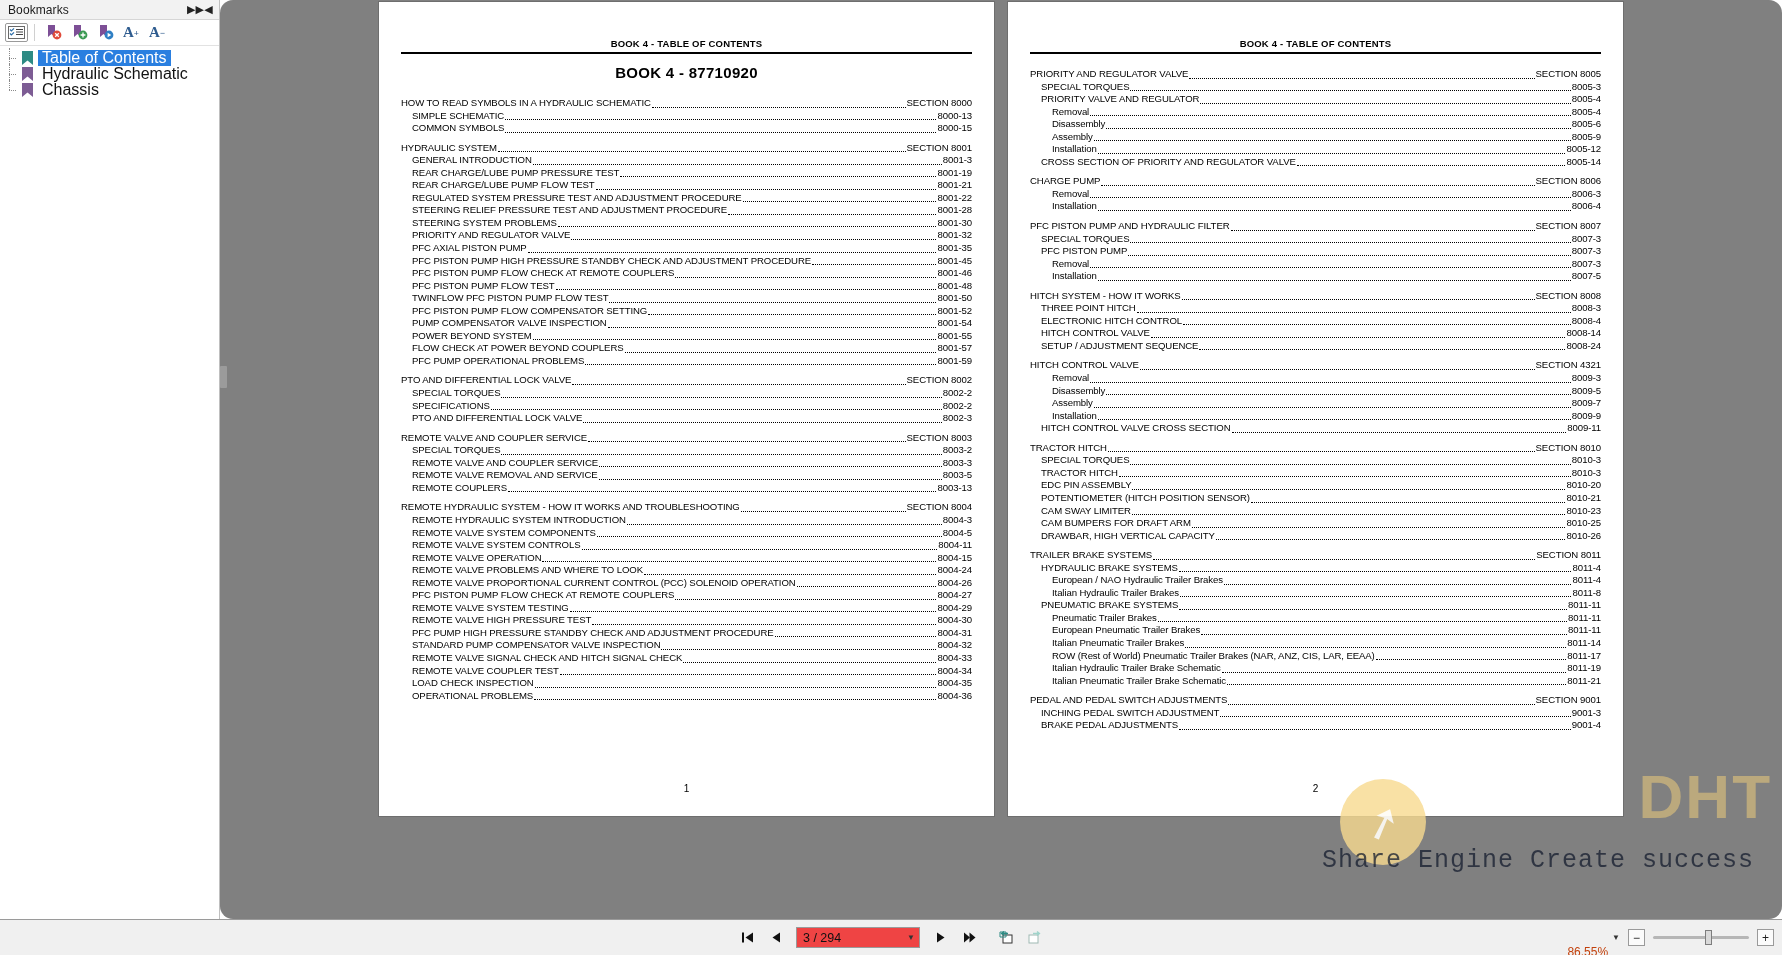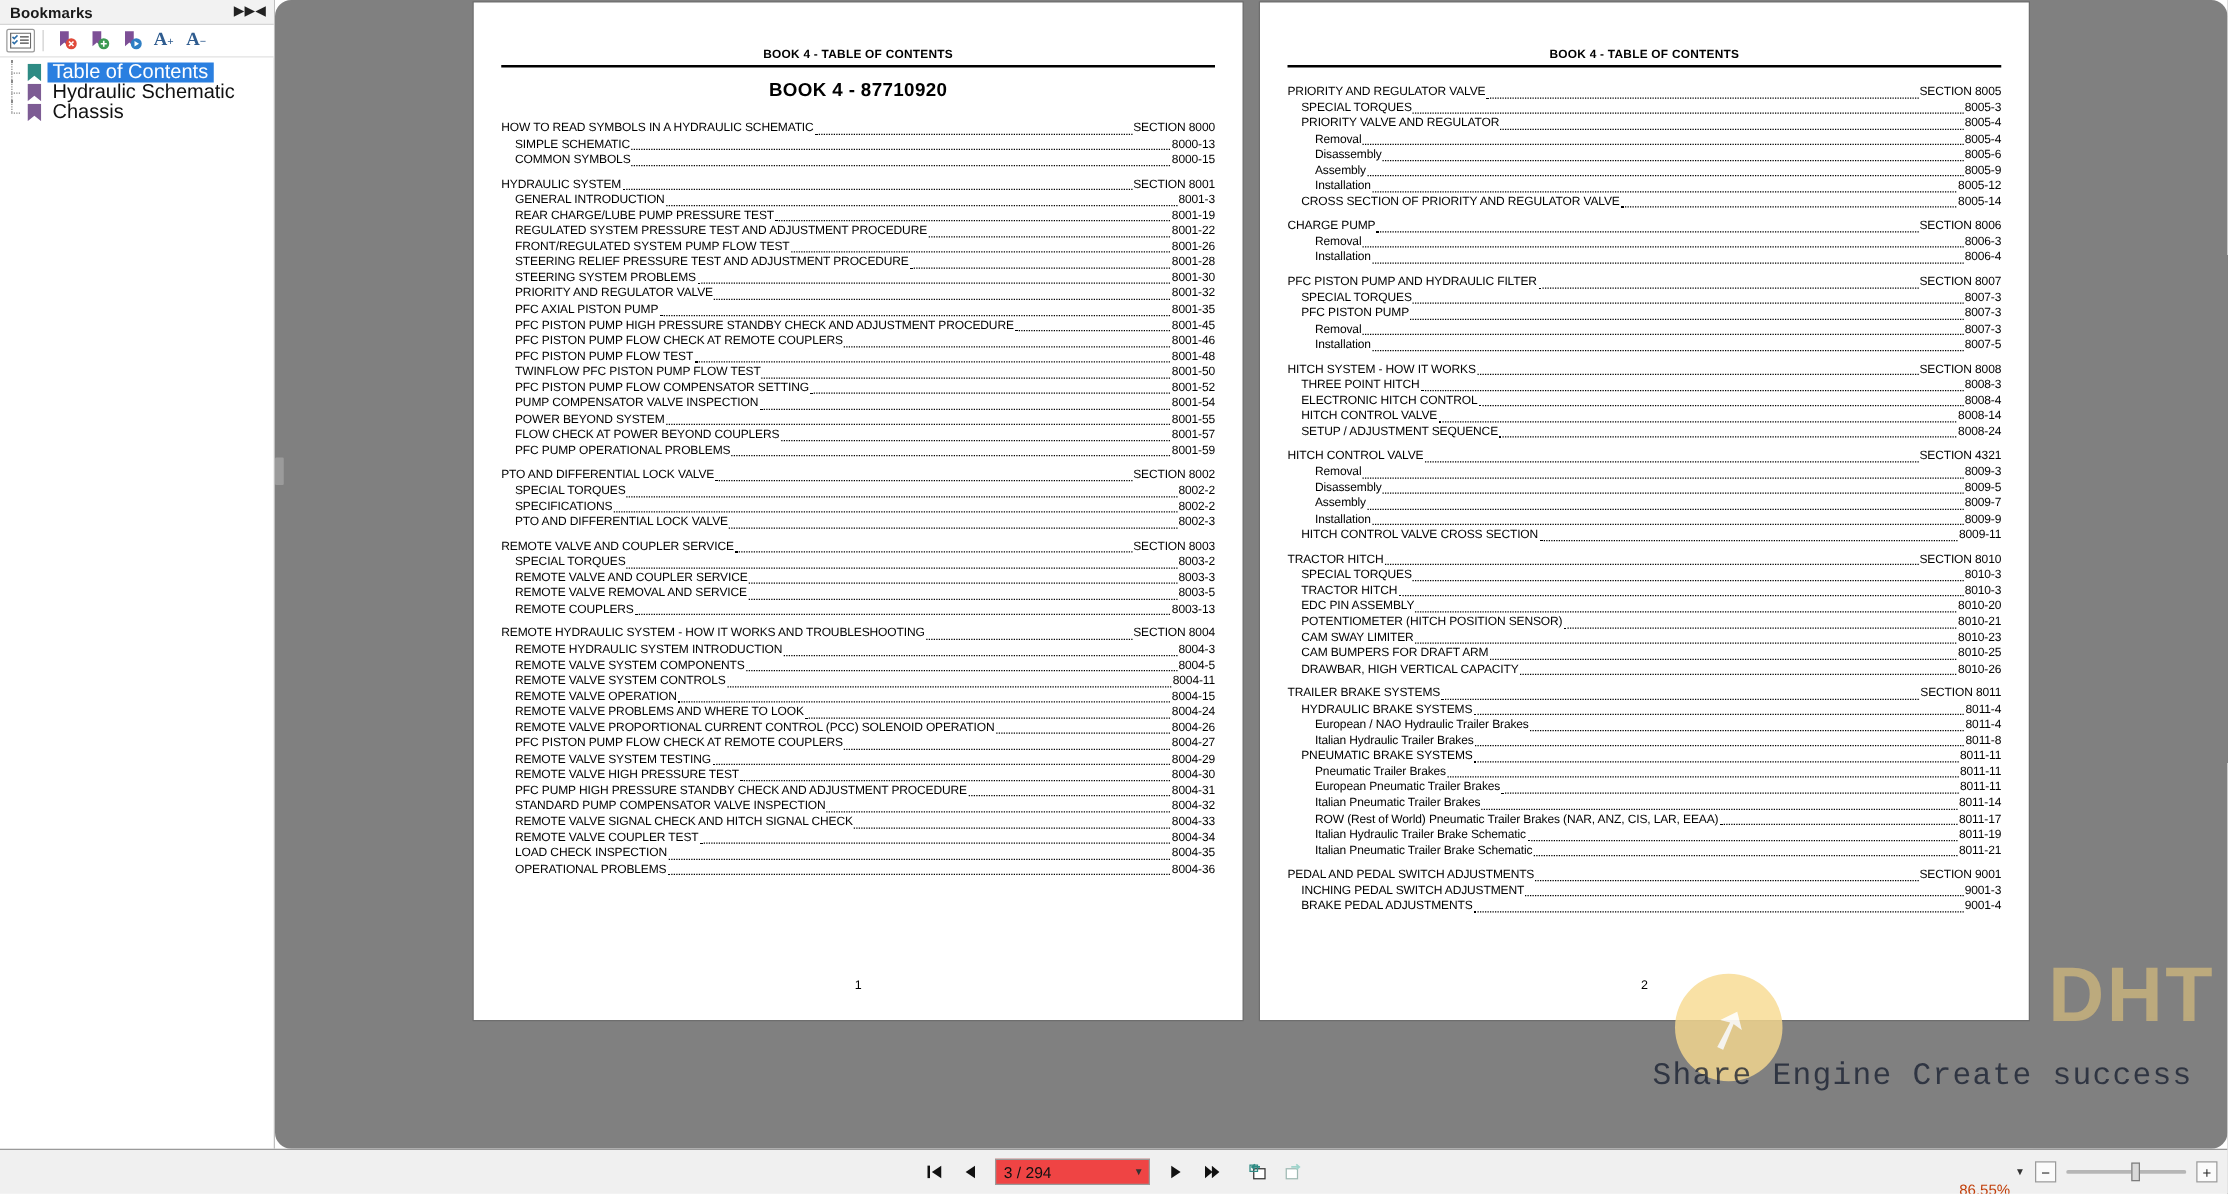--- a/index.html
+++ b/index.html
@@ -18,21 +18,21 @@
     width:220px; flex:0 0 220px;
     background:#ffffff;
     display:flex; flex-direction:column;
     border-right:1px solid #bfbfbf;
   }
   .panel-title-bar{
     height:20px; display:flex; align-items:center;
     padding:0 4px 0 8px; font-size:12px; color:#1a1a1a;
     background:#f2f2f2; border-bottom:1px solid #d6d6d6;
   }
-  .panel-title-bar .ptitle{ flex:1 1 auto; letter-spacing:.1px;font-weight:bold; }
+  .panel-title-bar .ptitle{ flex:1 1 auto; letter-spacing:.1px; }
   .panel-title-bar .pbtn{
     width:13px; height:16px; display:flex; align-items:center; justify-content:center;
     font-size:11px; color:#222; line-height:1;
   }
   .panel-toolbar{
     height:26px; display:flex; align-items:center; gap:2px;
     padding:0 5px; background:#ffffff; border-bottom:1px solid #e2e2e2;
   }
   .tb-ico{
     width:24px; height:22px; display:flex; align-items:center; justify-content:center;
@@ -283,28 +283,28 @@
                   <span class="t">GENERAL INTRODUCTION</span>
                   <span class="d"></span>
                   <span class="p">8001-3</span>
                 </div>
                 <div class="entry lvl2">
                   <span class="t">REAR CHARGE/LUBE PUMP PRESSURE TEST</span>
                   <span class="d"></span>
                   <span class="p">8001-19</span>
                 </div>
                 <div class="entry lvl2">
+                  <span class="t">REAR CHARGE/LUBE PUMP FLOW TEST</span>
+                  <span class="d"></span>
+                  <span class="p">8001-21</span>
+                </div>
+                <div class="entry lvl2">
                   <span class="t">REGULATED SYSTEM PRESSURE TEST AND ADJUSTMENT PROCEDURE</span>
                   <span class="d"></span>
                   <span class="p">8001-22</span>
-                </div>
-                <div class="entry lvl2">
-                  <span class="t">FRONT/REGULATED SYSTEM PUMP FLOW TEST</span>
-                  <span class="d"></span>
-                  <span class="p">8001-26</span>
                 </div>
                 <div class="entry lvl2">
                   <span class="t">STEERING RELIEF PRESSURE TEST AND ADJUSTMENT PROCEDURE</span>
                   <span class="d"></span>
                   <span class="p">8001-28</span>
                 </div>
                 <div class="entry lvl2">
                   <span class="t">STEERING SYSTEM PROBLEMS</span>
                   <span class="d"></span>
                   <span class="p">8001-30</span>

